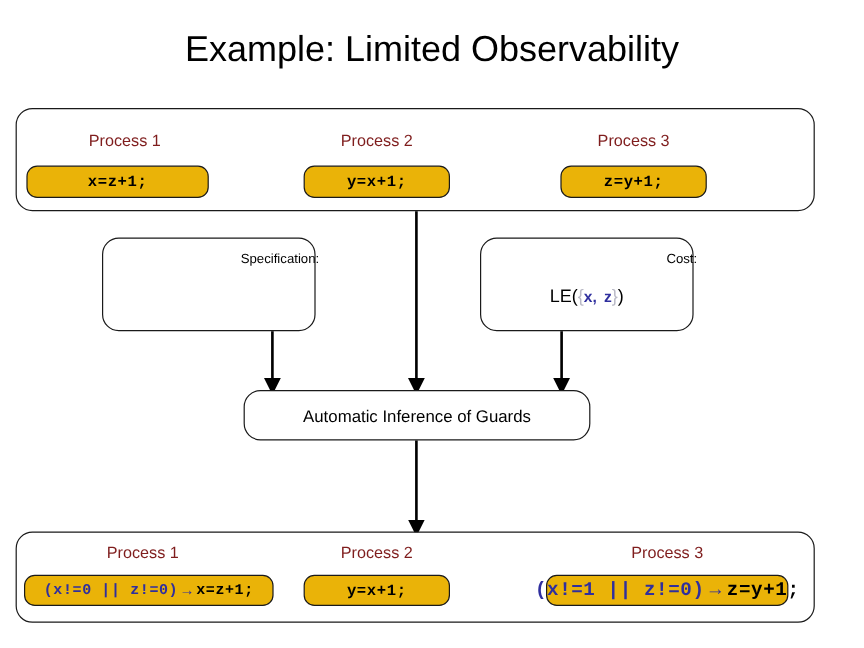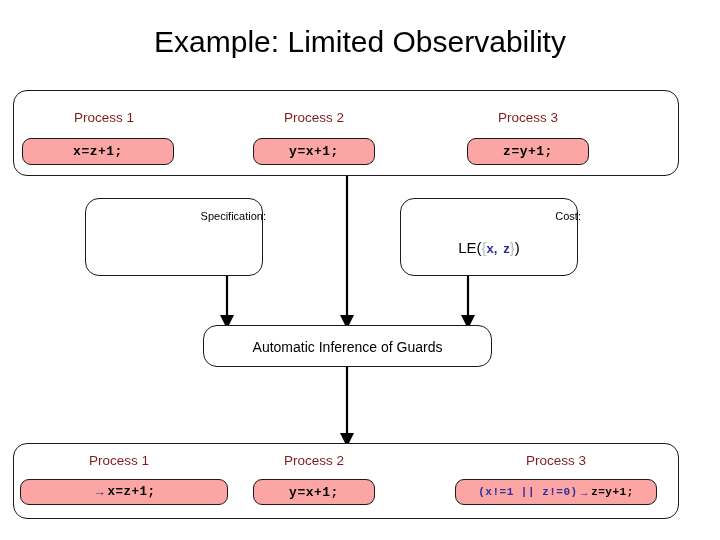--- a/index.html
+++ b/index.html
@@ -44,21 +44,21 @@
     box-sizing: border-box;
     border: 1px solid #1a1a1a;
     border-radius: 14px;
     background: #ffffff;
   }
   .code-box {
     position: absolute;
     box-sizing: border-box;
     border: 1px solid #1a1a1a;
     border-radius: 9px;
-    background: #fca5a5;
+    background: #eab308;
     display: flex;
     align-items: center;
     justify-content: center;
     font-family: "Liberation Mono", monospace;
     font-weight: bold;
     font-size: 13px;
     white-space: nowrap;
     letter-spacing: 0.5px;
   }
 
@@ -214,27 +214,28 @@
     </div>
   </div>
 
   <div class="round-box proc-container" style="left:13px; top:443px; width:666px; height:76px;"></div>
 
   <div class="proc-label" style="left:24px; top:453px; width:190px;">Process 1</div>
   <div class="proc-label" style="left:253px; top:453px; width:122px;">Process 2</div>
   <div class="proc-label" style="left:455px; top:453px; width:202px;">Process 3</div>
 
   <div class="code-box" style="left:20px; top:479px; width:208px; height:26px; font-size:12.5px;">
+    <span class="guard">(x!=0 || z!=0)</span>
       <span class="arrow-glyph">→</span>
       <span class="stmt">x=z+1;</span>
   </div>
 
   <div class="code-box" style="left:253px; top:479px; width:122px; height:26px;">
     <span>y=x+1;</span>
   </div>
 
-  <div class="code-box" style="left:455px; top:479px; width:202px; height:26px; font-size:11px;">
+  <div class="code-box" style="left:455px; top:479px; width:202px; height:26px; font-size:16px;">
     <span class="guard">(x!=1 || z!=0)</span>
       <span class="arrow-glyph">→</span>
       <span class="stmt">z=y+1;</span>
   </div>
 
 </div>
 
 </body></html>

